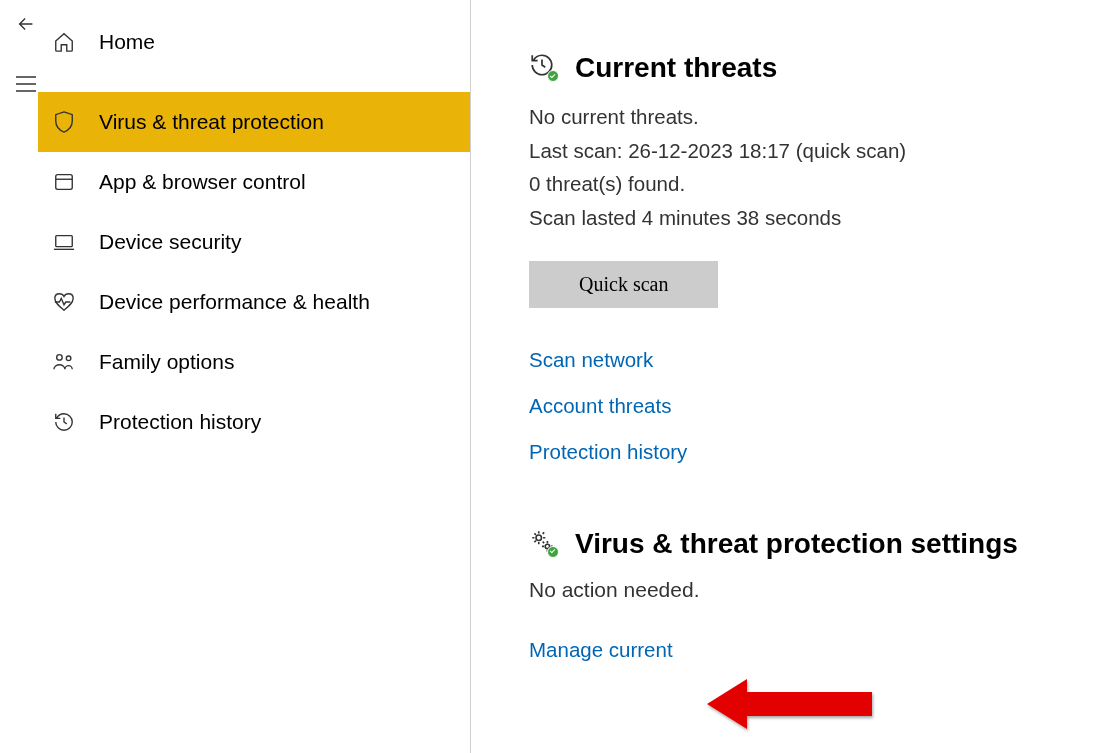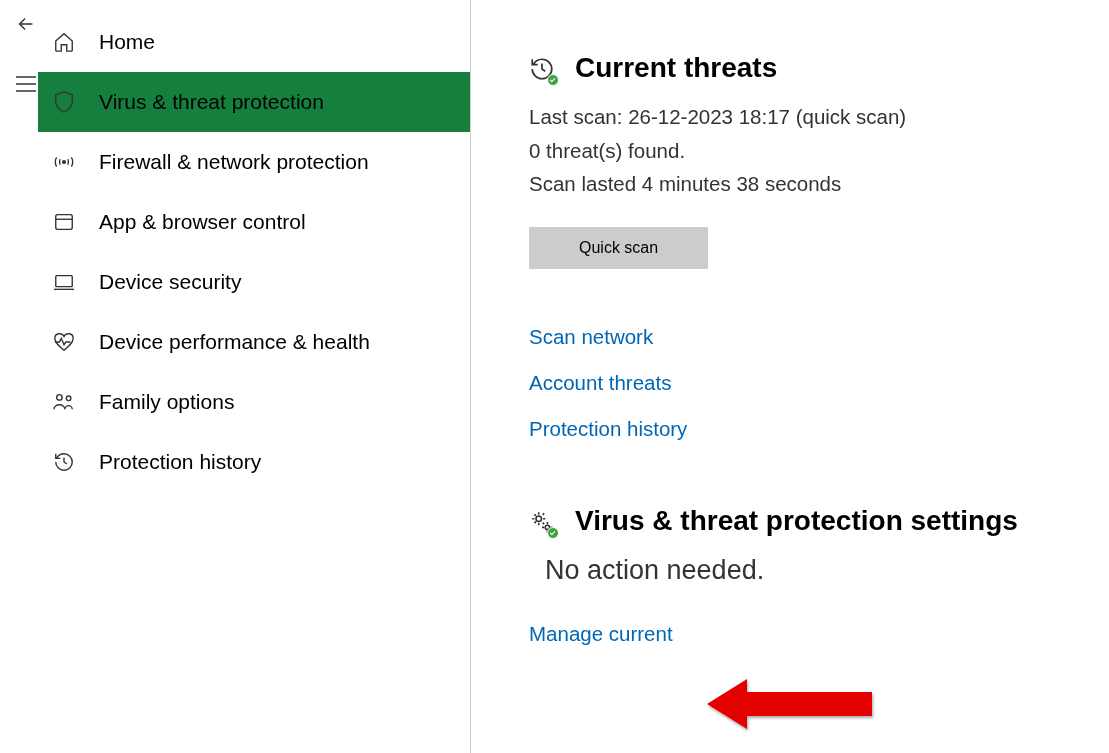--- a/index.html
+++ b/index.html
@@ -53,41 +53,42 @@
     .nav-item {
       display: flex;
       align-items: center;
       height: 60px;
       padding-left: 13px;
       cursor: pointer;
       font-size: 21px;
       color: #000;
     }
     .nav-item.selected {
-      background: #15803d;
+      background: #eab308;
+      margin-top: 20px;
     }
     .nav-icon {
       width: 26px;
       height: 26px;
       display: flex;
       align-items: center;
       justify-content: center;
       margin-right: 22px;
       color: #333;
     }
     .nav-label {
       font-weight: 400;
     }
     .main {
       flex: 1;
       padding: 52px 0 0 58px;
     }
     .section-header {
       display: flex;
-      align-items: flex-end;
+      align-items: flex-start;
       margin-bottom: 18px;
     }
     .section-icon {
       width: 28px;
       height: 28px;
       margin-right: 18px;
       position: relative;
     }
     .section-title {
       font-size: 28px;
@@ -100,43 +101,42 @@
       color: #333;
       margin-bottom: 4px;
     }
     .status-block {
       margin-bottom: 28px;
     }
     .quick-scan-btn {
       display: inline-block;
       background: #cccccc;
       border: none;
-      font-size: 16px;
+      font-size: 20px;
       color: #000;
       padding: 12px 50px;
       cursor: pointer;
-      font-family: Liberation Sans, sans-serif;
-      margin-bottom: 56px;
+      font-family: Liberation Serif, serif;
+      margin-bottom: 40px;
     }
     .link-item {
       display: block;
       font-size: 20.5px;
       color: #0066b4;
       cursor: pointer;
       margin-bottom: 22px;
     }
     .settings-section {
       margin-top: 64px;
     }
     .settings-status {
-      font-size: 27px;
+      font-size: 21px;
       color: #333;
       margin-top: 14px;
       margin-bottom: 36px;
-      margin-left: 16px;
     }
     .arrow-annotation {
       position: absolute;
       left: 707px;
       top: 674px;
       pointer-events: none;
     }
     svg {
       display: block;
     }
@@ -194,29 +194,20 @@
     <div class="nav-item selected">
       <span class="nav-icon">
         <svg width="22" height="24" viewBox="0 0 24 26" fill="none" stroke="currentColor" stroke-width="1.5">
           <path d="M12 2l9 3v7c0 6-4 10-9 12-5-2-9-6-9-12V5l9-3z"></path>
         </svg>
       </span>
       <span class="nav-label">Virus &amp; threat protection</span>
     </div>
 
 
-    <div class="nav-item">
-      <span class="nav-icon">
-        <svg width="24" height="22" viewBox="0 0 26 24" fill="none" stroke="currentColor" stroke-width="1.5">
-          <path d="M5 7c-2 2-2 8 0 10M9 9c-1 1-1 5 0 6M17 9c1 1 1 5 0 6M21 7c2 2 2 8 0 10"></path>
-          <circle cx="13" cy="12" r="1.5" fill="currentColor"></circle>
-        </svg>
-      </span>
-      <span class="nav-label">Firewall &amp; network protection</span>
-    </div>
 
     <div class="nav-item">
       <span class="nav-icon">
         <svg width="22" height="22" viewBox="0 0 24 24" fill="none" stroke="currentColor" stroke-width="1.5">
           <rect x="3" y="4" width="18" height="16" rx="2"></rect>
           <line x1="3" y1="9" x2="21" y2="9"></line>
         </svg>
       </span>
       <span class="nav-label">App &amp; browser control</span>
     </div>
@@ -270,20 +261,21 @@
       <svg width="26" height="26" viewBox="0 0 24 24" fill="none" stroke="#333" stroke-width="1.6">
         <path d="M3 12a9 9 0 109-9 9 9 0 00-8 5M3 3v5h5"></path>
         <path d="M12 7v5l3 2"></path>
       </svg>
       <div class="check-badge"></div>
     </div>
     <h2 class="section-title">Current threats</h2>
   </div>
 
   <div class="status-block">
+    <div class="status-text">No current threats.</div>
     <div class="status-text">Last scan: 26-12-2023 18:17 (quick scan)</div>
     <div class="status-text">0 threat(s) found.</div>
     <div class="status-text">Scan lasted 4 minutes 38 seconds</div>
   </div>
 
   <button class="quick-scan-btn">Quick scan</button>
 
   <div>
     <a class="link-item">Scan network</a>
     <a class="link-item">Account threats</a>

